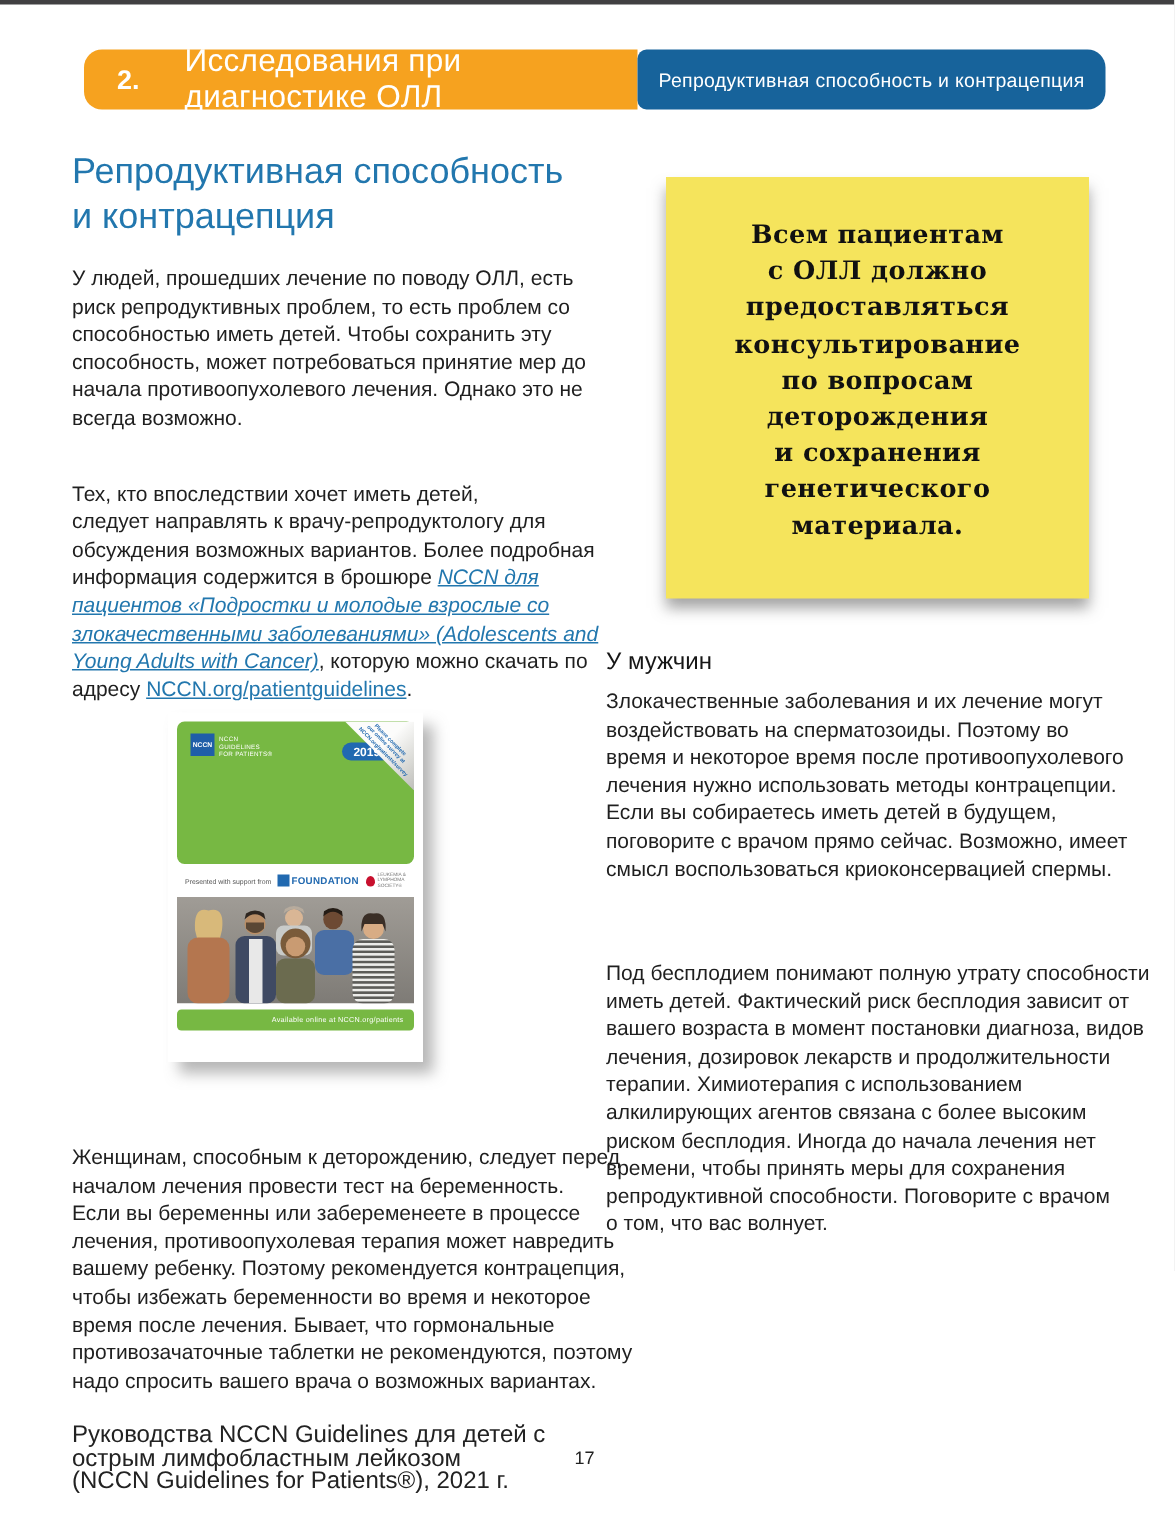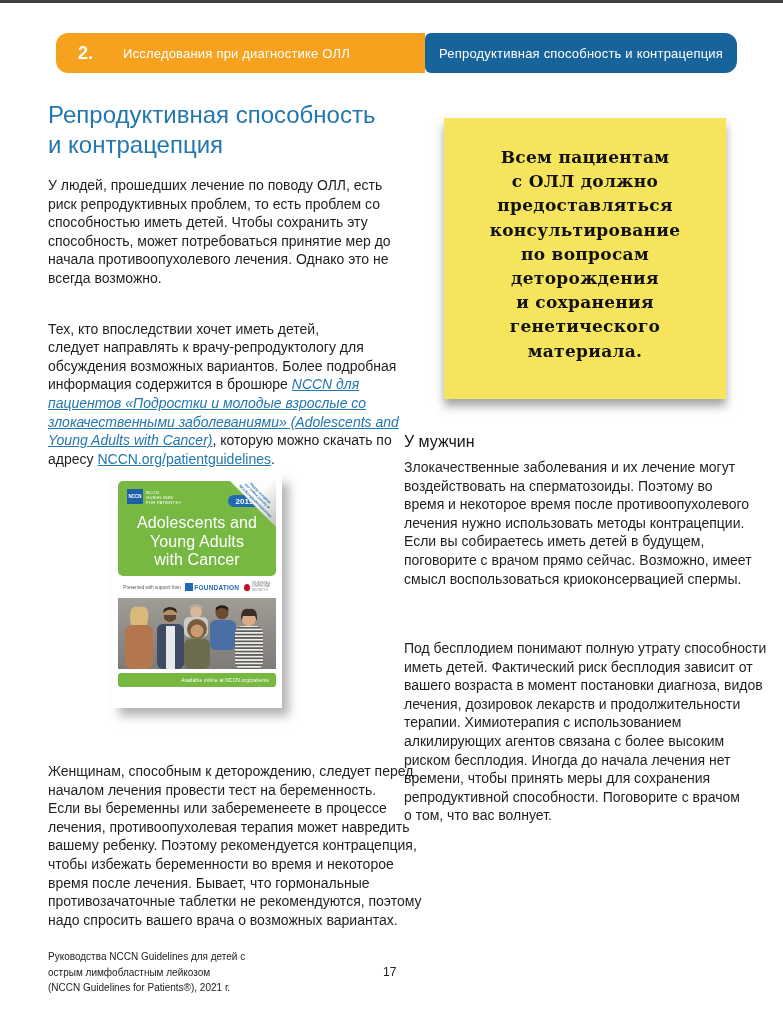--- a/index.html
+++ b/index.html
@@ -9,21 +9,21 @@
   }
   .top-rule{position:absolute;top:0;left:0;width:100%;height:3px;background:#414042;}
 
   
   .band{position:absolute;top:33px;left:56px;width:681px;height:40px;display:flex;}
   .band-orange{
     width:369px;background:#F6A21F;border-radius:12px 0 0 12px;
     display:flex;align-items:center;color:#fff;
   }
   .band-num{font-size:18px;font-weight:bold;padding-left:22px;}
-  .band-chapter{font-size:13px;padding-left:30px;letter-spacing:.2px;}
+  .band-chapter{font-size:21px;padding-left:30px;letter-spacing:.2px;}
   .band-blue{
     flex:1;background:#17639B;border-radius:6px 12px 12px 6px;
     display:flex;align-items:center;justify-content:center;
     color:#fff;font-size:13px;letter-spacing:.2px;
   }
 
   
   .article-title{
     position:absolute;top:100px;left:48px;width:380px;
     color:#2277AE;font-size:24px;line-height:30px;white-space:pre-line;
@@ -111,21 +111,21 @@
   .photo{display:block;width:158px;height:71px;}
   .cover-bottom{
     margin-top:4px;height:14px;background:#77B843;border-radius:3px;
     display:flex;align-items:center;justify-content:flex-end;
   }
   .cover-bottom-text{color:#fff;font-size:4.8px;padding-right:7px;letter-spacing:.2px;}
 
   
   .footer-cite{
     position:absolute;top:949px;left:48px;width:330px;
-    font-size:10px;line-height:15.5px;color:#222;white-space:pre-line;
+    font-size:16px;line-height:15.5px;color:#222;white-space:pre-line;
   }
   .page-num{position:absolute;top:965px;left:383px;font-size:12px;color:#222;}
 </style>
 </head>
 <body>
 
 <div class="page">
   <div class="top-rule"></div>
 
   <div class="band">
@@ -161,23 +161,20 @@
 
   <div class="brochure">
     <div class="cover-top">
       <div class="nccn-row">
         <div class="nccn-box">NCCN</div>
         <div class="nccn-lines">NCCN
 GUIDELINES
 FOR PATIENTS®</div>
       </div>
       <div class="badge-2019">2019</div>
-      <div class="cover-title">Adolescents and
-Young Adults
-with Cancer</div>
       <div class="fold">
         <div class="fold-text">Please complete
 our online survey at
 NCCN.org/patients/survey</div>
       </div>
     </div>
     <div class="support-band">
       <span class="support-label">Presented with support from</span>
       <span class="foundation">
         <span class="foundation-box"></span>

